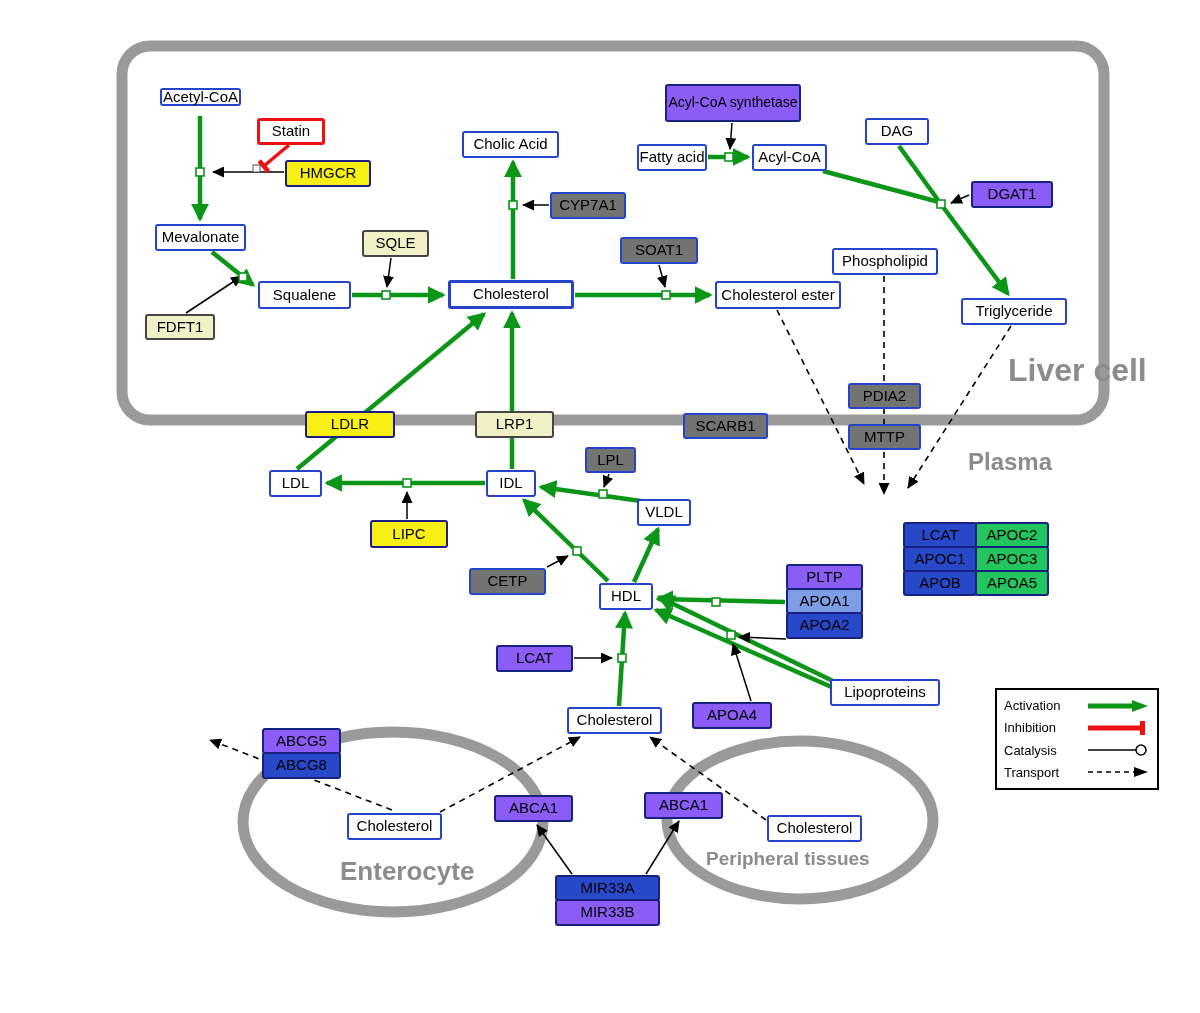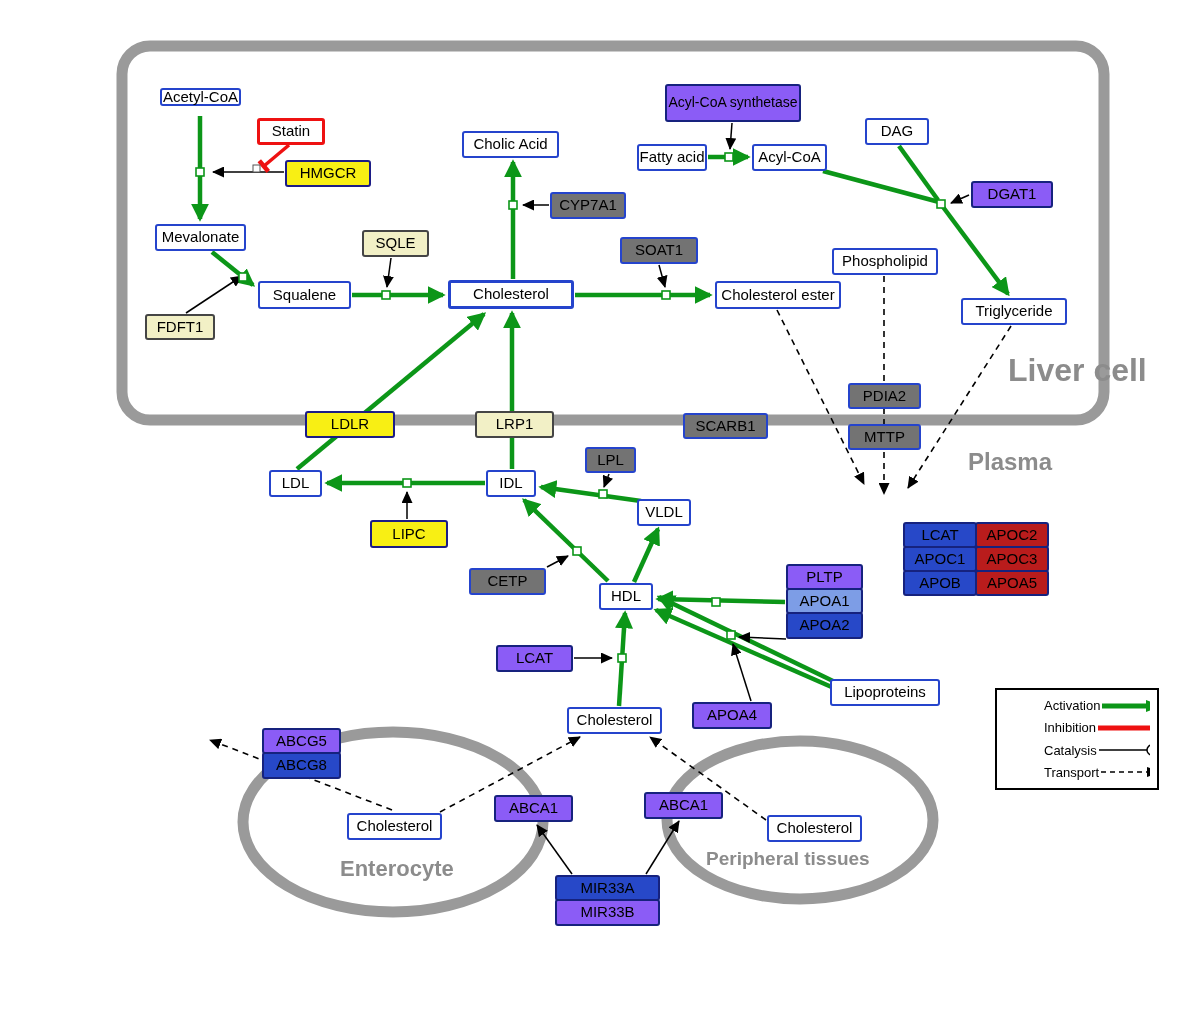--- a/index.html
+++ b/index.html
@@ -14,31 +14,31 @@
     background:#ffffff; border:2px solid #2544cc; border-radius:3px; z-index:2;
     white-space:pre-line; line-height:1.1;
   }
   .thick   { border-width:3px; }
   .statin  { border-color:#ee1111; border-width:3px; }
   .gy      { background:#f8ef14; border:2px solid #1c1c86; }
   .gp      { background:#f2f0c6; border:2px solid #454545; }
   .glb     { background:#737373; border:2px solid #2544cc; }
   .gb      { background:#8b5cf6; border:2px solid #16227e; }
   .gb-dark { background:#2748c8; border:2px solid #16227e; }
-  .gb-med  { background:#b91c1c; border:2px solid #16227e; }
+  .gb-med  { background:#22c55e; border:2px solid #16227e; }
   .gb-light{ background:#7d9de6; border:2px solid #16227e; }
   .small   { font-size:14px; }
   .region-label { position:absolute; color:#8c8c8c; font-weight:bold; z-index:3; }
   .legend {
     position:absolute; left:995px; top:688px; width:164px; height:102px;
     background:#fff; border:2px solid #000; z-index:3; box-sizing:border-box;
     padding:5px 7px; display:flex; flex-direction:column; justify-content:space-between;
   }
   .lrow { display:flex; align-items:center; justify-content:space-between; height:21px; }
-  .lrow .ltxt { font-size:13px; color:#000;margin-left:40px; }
+  .lrow .ltxt { font-size:13px; color:#000; }
 </style>
 </head>
 <body>
 
 <div class="stage">
 
   <svg class="layer" width="1200" height="1013" viewBox="0 0 1200 1013">
     <defs>
       <marker id="ag" viewBox="0 0 10 10" refX="8.5" refY="5" markerWidth="4" markerHeight="4" orient="auto">
         <path d="M0,0 L10,5 L0,10 Z" fill="#0c9618"></path>
@@ -177,21 +177,21 @@
   <div class="n gb-dark" style="left:262px;top:752px;width:79px;height:27px">ABCG8</div>
   <div class="n" style="left:347px;top:813px;width:95px;height:27px">Cholesterol</div>
   <div class="n gb" style="left:494px;top:795px;width:79px;height:27px">ABCA1</div>
   <div class="n gb" style="left:644px;top:792px;width:79px;height:27px">ABCA1</div>
   <div class="n" style="left:767px;top:815px;width:95px;height:27px">Cholesterol</div>
   <div class="n gb-dark" style="left:555px;top:875px;width:105px;height:26px">MIR33A</div>
   <div class="n gb" style="left:555px;top:899px;width:105px;height:27px">MIR33B</div>
 
   <div class="region-label" style="left:1008px;top:352px;font-size:32px">Liver cell</div>
   <div class="region-label" style="left:968px;top:448px;font-size:24px">Plasma</div>
-  <div class="region-label" style="left:340px;top:856px;font-size:22px">Enterocyte</div>
+  <div class="region-label" style="left:340px;top:856px;font-size:26px">Enterocyte</div>
   <div class="region-label" style="left:706px;top:848px;font-size:19px">Peripheral tissues</div>
 
   <div class="legend">
     <div class="lrow">
       <span class="ltxt">Activation</span>
       <svg width="64" height="16">
         <line x1="2" y1="8" x2="46" y2="8" stroke="#0c9618" stroke-width="5"></line>
         <path d="M46,2 L62,8 L46,14 Z" fill="#0c9618"></path>
       </svg>
     </div>

